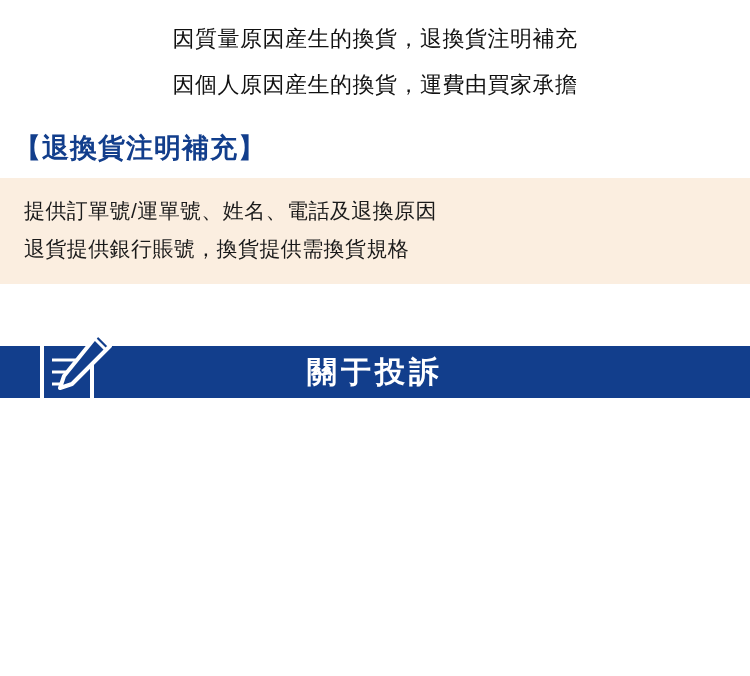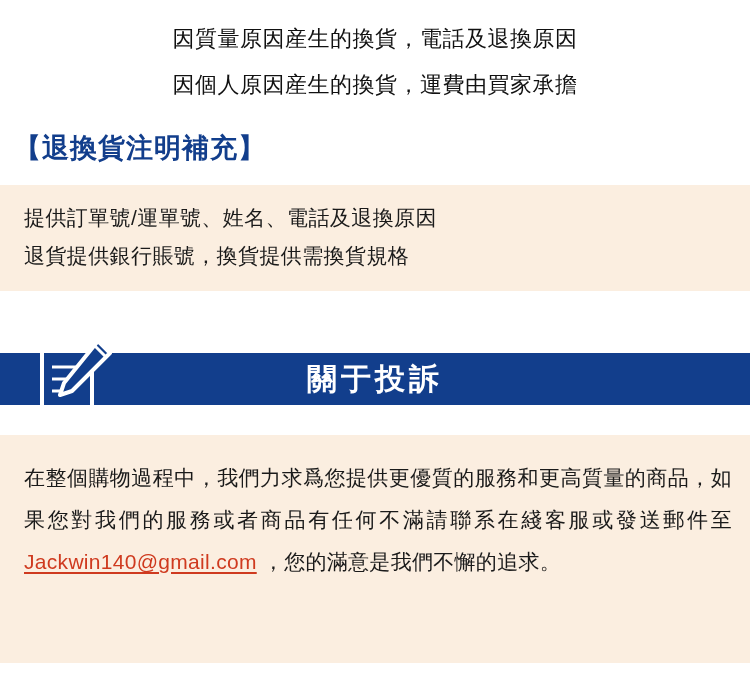--- a/index.html
+++ b/index.html
@@ -36,21 +36,21 @@
   .bracket-heading {
     margin: 22px 0 12px 14px;
     font-size: 27px;
     font-weight: bold;
     color: #123e8c;
     letter-spacing: 1px;
   }
 
   
   .note-block {
-    margin-top: 19px;
+    margin-top: 12px;
     background: #fbeee0;
     padding: 14px 0 16px 24px;
   }
   .note-line {
     font-size: 21px;
     line-height: 38px;
     color: #1a1a1a;
     letter-spacing: 0.4px;
   }
 
@@ -108,21 +108,21 @@
     text-decoration: underline;
     text-underline-offset: 3px;
   }
 </style>
 </head>
 <body>
 
 <div class="page">
 
   <div class="top-lines">
-    <div class="top-line">因質量原因産生的換貨，電話及退換原因</div>
+    <div class="top-line">因質量原因産生的換貨，退換貨注明補充</div>
     <div class="top-line">因個人原因産生的換貨，運費由買家承擔</div>
   </div>
 
   <div class="bracket-heading">【退換貨注明補充】</div>
 
   <div class="note-block">
     <div class="note-line">提供訂單號/運單號、姓名、電話及退換原因</div>
     <div class="note-line">退貨提供銀行賬號，換貨提供需換貨規格</div>
   </div>
 
@@ -134,19 +134,14 @@
         <rect x="6" y="12" width="50" height="56" fill="none" stroke="#ffffff" stroke-width="4"></rect>
         <line x1="16" y1="28" x2="40" y2="28" stroke="#ffffff" stroke-width="3"></line>
         <line x1="16" y1="40" x2="40" y2="40" stroke="#ffffff" stroke-width="3"></line>
         <line x1="16" y1="52" x2="34" y2="52" stroke="#ffffff" stroke-width="3"></line>
         <path d="M62 2 L74 14 L36 52 L24 56 L28 44 Z" fill="#123e8c" stroke="#ffffff" stroke-width="4" stroke-linejoin="round"></path>
         <line x1="59" y1="7" x2="69" y2="17" stroke="#ffffff" stroke-width="3"></line>
       </svg>
     </div>
   </div>
 
-  <div class="complaint-block">
-    <div class="complaint-text">
-      <span>在整個購物過程中，我們力求爲您提供更優質的服務和更高質量的商品，如果您對我們的服務或者商品有任何不滿請聯系在綫客服或發送郵件至 </span><a class="email-link" href="#">Jackwin140@gmail.com</a><span> ，您的滿意是我們不懈的追求。</span>
-    </div>
-  </div>
 
 </div>
 
 </body></html>

